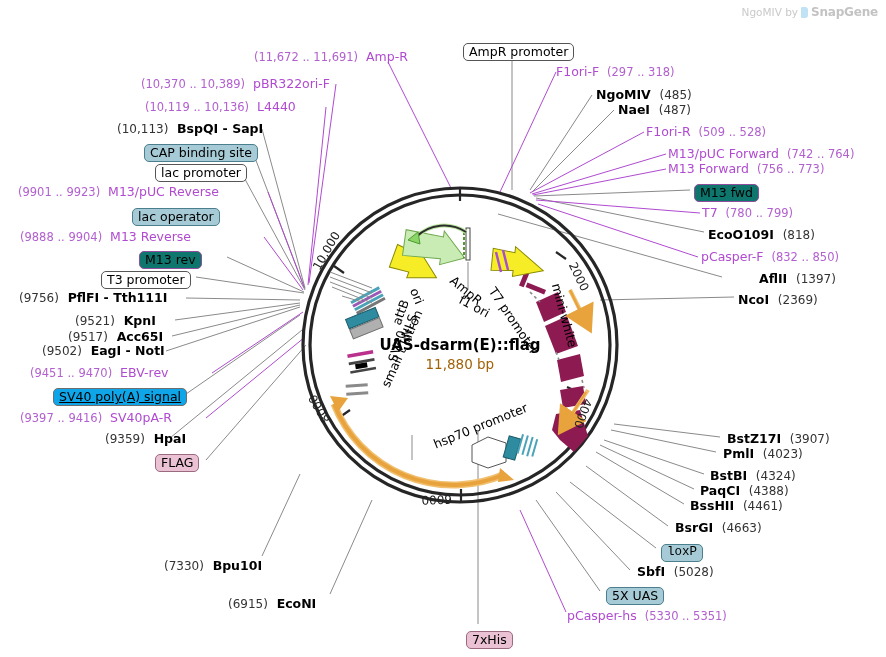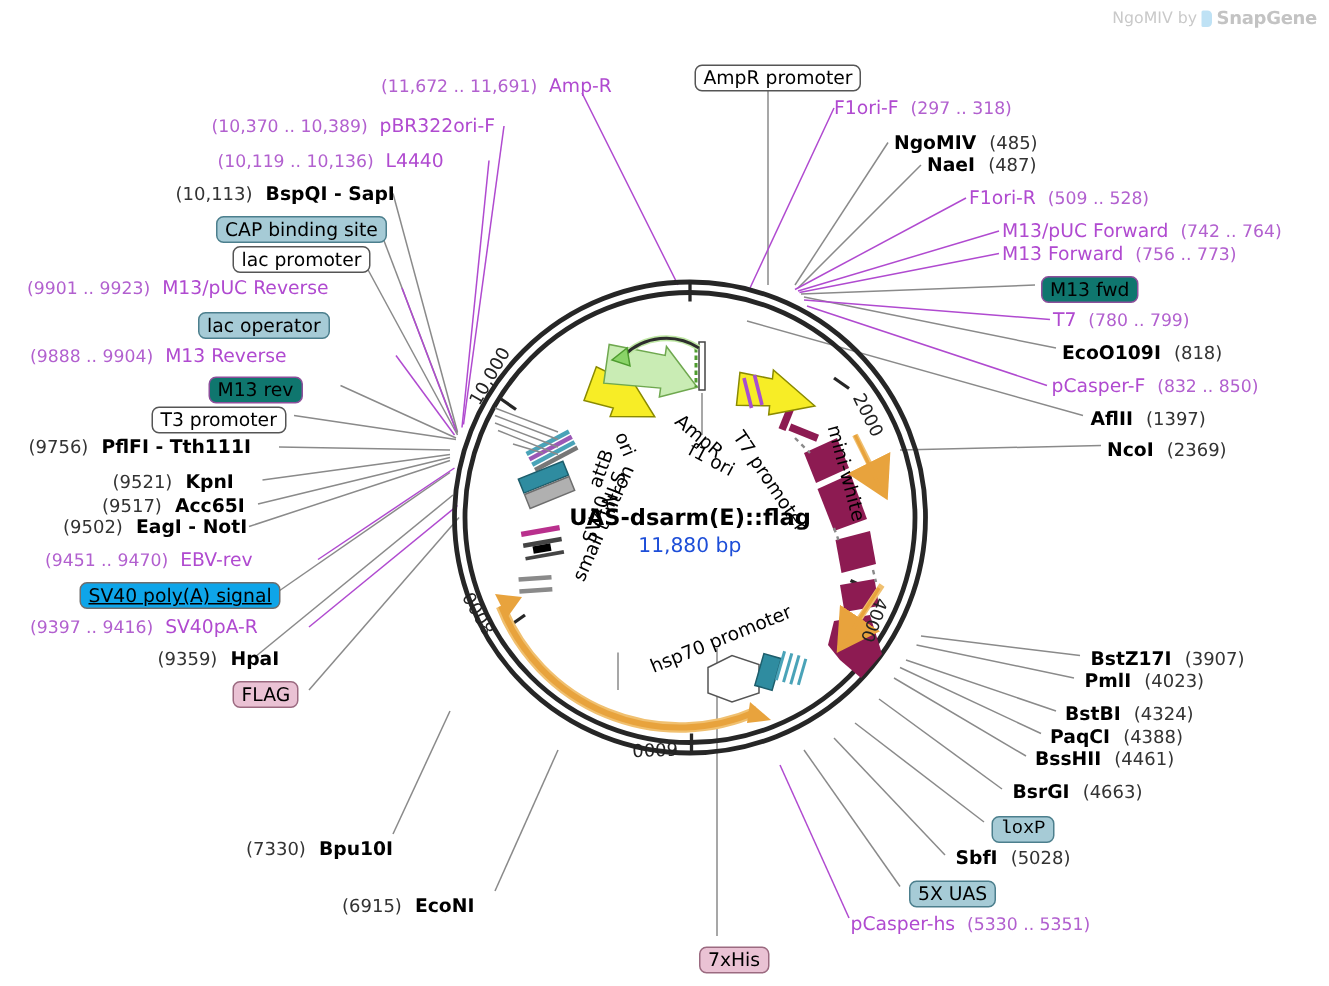--- a/index.html
+++ b/index.html
@@ -30,21 +30,21 @@
   .badge.pink{background:#eac2d4;border-color:#9b6a80;}
   .badge.gray{background:#0ea5e9;border-color:#6e6e6e;text-decoration:underline;}
   .badge.white{background:#ffffff;border-color:#555;}
 
   
   .plasmid-name{
     position:absolute;font-size:15px;font-weight:bold;color:#000;
     white-space:nowrap;
   }
   .plasmid-bp{
-    position:absolute;font-size:13.5px;color:#1d4ed8;white-space:nowrap;
+    position:absolute;font-size:13.5px;color:#a16207;white-space:nowrap;
   }
 
   
   .feat{
     position:absolute;font-size:12.5px;color:#000;white-space:nowrap;
     transform-origin:0 50%;
   }
   .tick{
     position:absolute;font-size:12px;color:#222;white-space:nowrap;
     transform-origin:0 50%;
@@ -267,21 +267,21 @@
       <div class="lbl prim" style="left: 556px; top: 66px;"><span class="nm">F1ori-F</span>&nbsp;&nbsp;<span class="pos">(297 .. 318)</span></div>
       <div class="lbl enz" style="left: 596px; top: 89px;"><span class="nm">NgoMIV</span>&nbsp;&nbsp;<span class="pos">(485)</span></div>
       <div class="lbl enz" style="left: 618px; top: 104px;"><span class="nm">NaeI</span>&nbsp;&nbsp;<span class="pos">(487)</span></div>
       <div class="lbl prim" style="left: 646px; top: 126px;"><span class="nm">F1ori-R</span>&nbsp;&nbsp;<span class="pos">(509 .. 528)</span></div>
       <div class="lbl prim" style="left: 668px; top: 148px;"><span class="nm">M13/pUC Forward</span>&nbsp;&nbsp;<span class="pos">(742 .. 764)</span></div>
       <div class="lbl prim" style="left: 668px; top: 163px;"><span class="nm">M13 Forward</span>&nbsp;&nbsp;<span class="pos">(756 .. 773)</span></div>
       <div class="lbl" style="left: 694px; top: 184px;"><span class="badge violet">M13 fwd</span></div>
       <div class="lbl prim" style="left: 702px; top: 207px;"><span class="nm">T7</span>&nbsp;&nbsp;<span class="pos">(780 .. 799)</span></div>
       <div class="lbl enz" style="left: 708px; top: 229px;"><span class="nm">EcoO109I</span>&nbsp;&nbsp;<span class="pos">(818)</span></div>
       <div class="lbl prim" style="left: 701px; top: 251px;"><span class="nm">pCasper-F</span>&nbsp;&nbsp;<span class="pos">(832 .. 850)</span></div>
-      <div class="lbl enz" style="left: 727px; top: 273px;"><span class="nm">AflII</span>&nbsp;&nbsp;<span class="pos">(1397)</span></div>
+      <div class="lbl enz" style="left: 759px; top: 273px;"><span class="nm">AflII</span>&nbsp;&nbsp;<span class="pos">(1397)</span></div>
       <div class="lbl enz" style="left: 738px; top: 294px;"><span class="nm">NcoI</span>&nbsp;&nbsp;<span class="pos">(2369)</span></div>
       <div class="lbl enz" style="left: 727px; top: 433px;"><span class="nm">BstZ17I</span>&nbsp;&nbsp;<span class="pos">(3907)</span></div>
       <div class="lbl enz" style="left: 723px; top: 448px;"><span class="nm">PmlI</span>&nbsp;&nbsp;<span class="pos">(4023)</span></div>
       <div class="lbl enz" style="left: 710px; top: 470px;"><span class="nm">BstBI</span>&nbsp;&nbsp;<span class="pos">(4324)</span></div>
       <div class="lbl enz" style="left: 700px; top: 485px;"><span class="nm">PaqCI</span>&nbsp;&nbsp;<span class="pos">(4388)</span></div>
       <div class="lbl enz" style="left: 690px; top: 500px;"><span class="nm">BssHII</span>&nbsp;&nbsp;<span class="pos">(4461)</span></div>
       <div class="lbl enz" style="left: 675px; top: 522px;"><span class="nm">BsrGI</span>&nbsp;&nbsp;<span class="pos">(4663)</span></div>
       <div class="lbl" style="left: 661px; top: 543px; font-family: Liberation Mono, monospace;"><span class="badge teal">loxP</span></div>
       <div class="lbl enz" style="left: 637px; top: 566px;"><span class="nm">SbfI</span>&nbsp;&nbsp;<span class="pos">(5028)</span></div>
       <div class="lbl" style="left: 606px; top: 587px;"><span class="badge teal">5X UAS</span></div>

